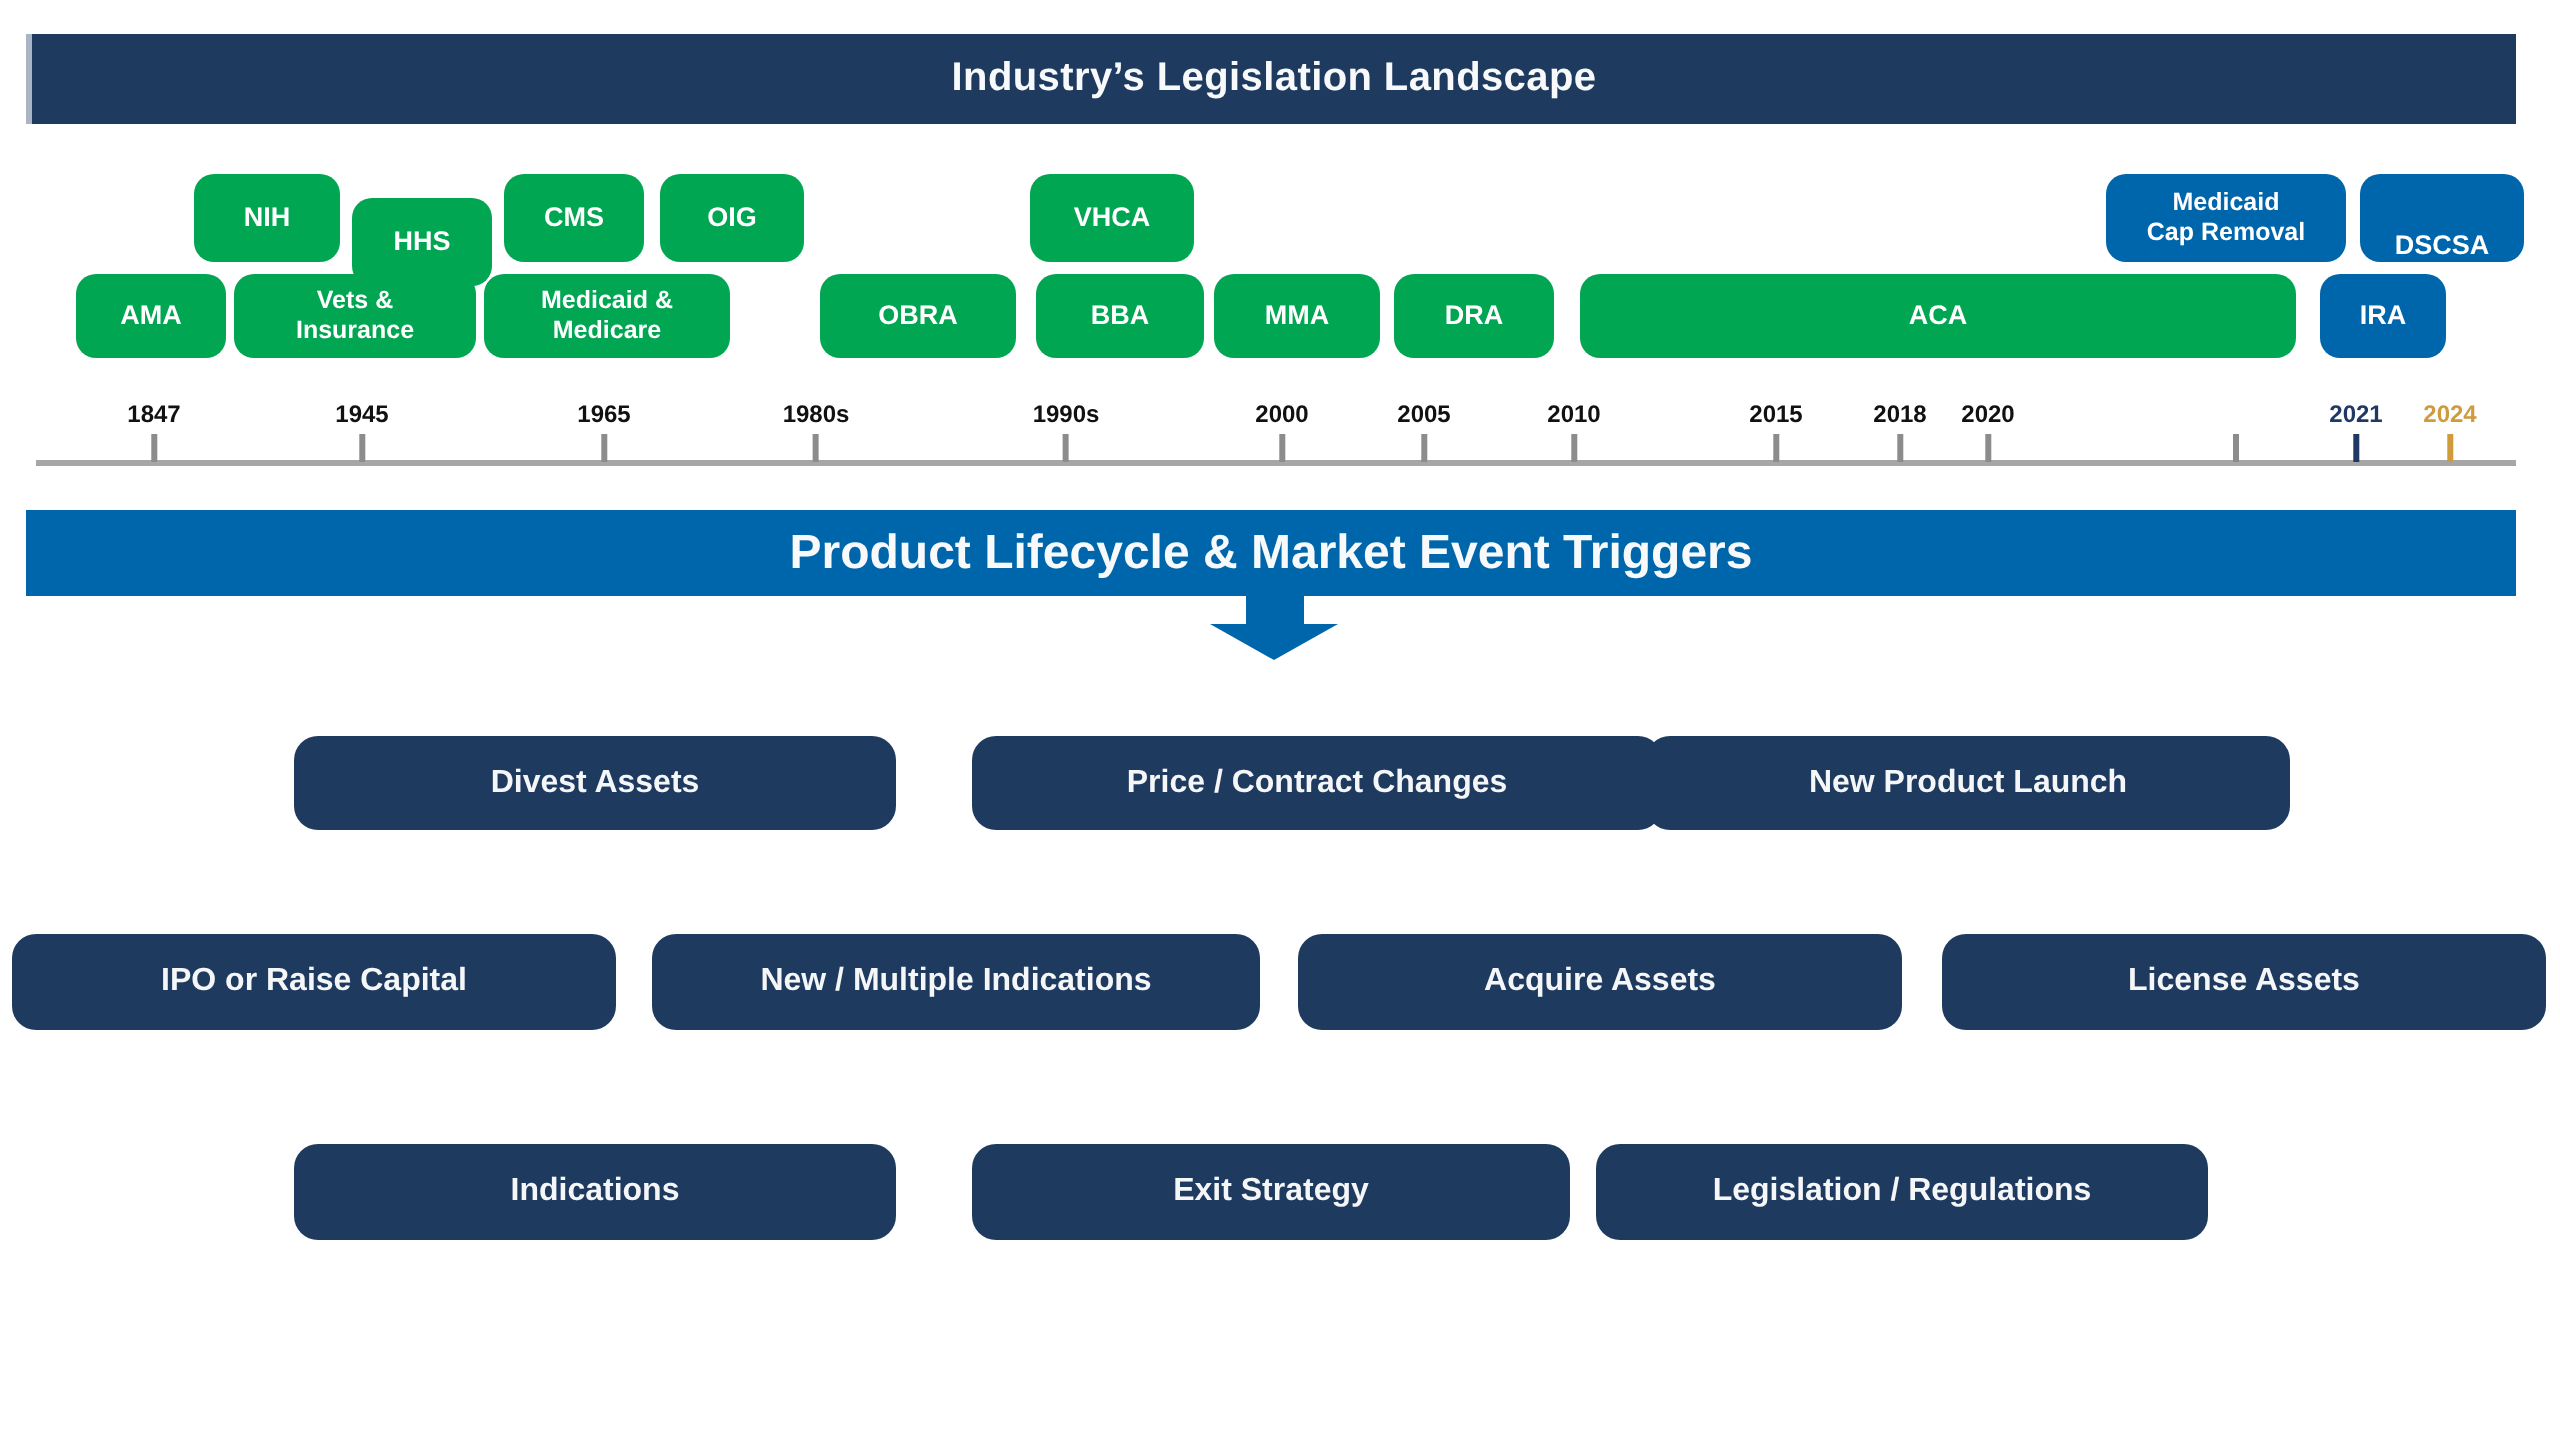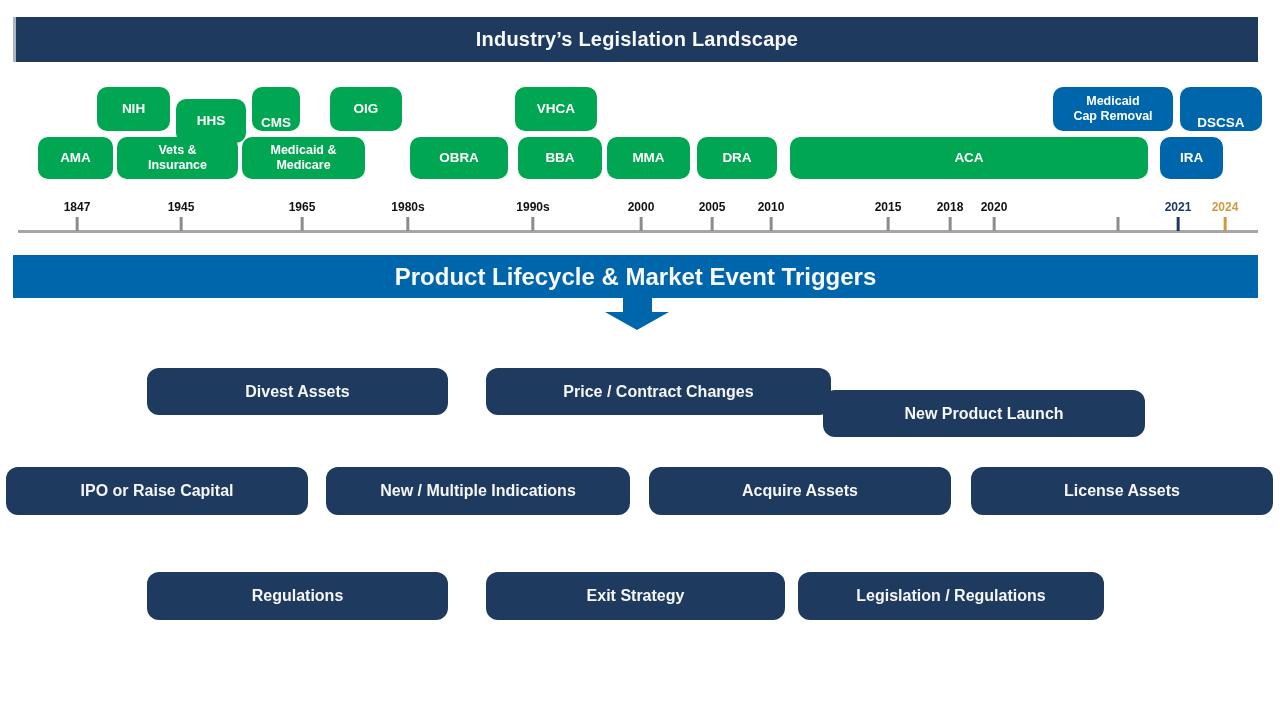--- a/index.html
+++ b/index.html
@@ -57,21 +57,21 @@
   <div class="titlebar">
     <span>Industry’s Legislation Landscape</span>
   </div>
 
   <div class="box" style="left:97px;top:87px;width:73px;">
       <span>NIH</span>
     </div>
   <div class="box" style="left:176px;top:99px;width:70px;">
       <span>HHS</span>
     </div>
-  <div class="box" style="left:252px;top:87px;width:48px;align-items:flex-end;">
+  <div class="box" style="left:252px;top:87px;width:70px;">
       <span>CMS</span>
     </div>
   <div class="box" style="left:330px;top:87px;width:72px;">
       <span>OIG</span>
     </div>
   <div class="box" style="left:515px;top:87px;width:82px;">
       <span>VHCA</span>
     </div>
   <div class="box blue small" style="left:1053px;top:87px;width:120px;">
       <span>Medicaid
@@ -133,21 +133,21 @@
       <span class="tick-mark"></span>
     </div>
   <div class="tick" style="left:641px;">
       <span class="tick-label">2000</span>
       <span class="tick-mark"></span>
     </div>
   <div class="tick" style="left:712px;">
       <span class="tick-label">2005</span>
       <span class="tick-mark"></span>
     </div>
-  <div class="tick" style="left:771px;">
+  <div class="tick" style="left:787px;">
       <span class="tick-label">2010</span>
       <span class="tick-mark"></span>
     </div>
   <div class="tick" style="left:888px;">
       <span class="tick-label">2015</span>
       <span class="tick-mark"></span>
     </div>
   <div class="tick" style="left:950px;">
       <span class="tick-label">2018</span>
       <span class="tick-mark"></span>
@@ -174,39 +174,39 @@
   </div>
   <div class="arrow-stem"></div>
   <div class="arrow-head"></div>
 
   <div class="navy-btn" style="left:147px;top:368px;width:301px;">
       <span>Divest Assets</span>
     </div>
   <div class="navy-btn" style="left:486px;top:368px;width:345px;">
       <span>Price / Contract Changes</span>
     </div>
-  <div class="navy-btn" style="left:823px;top:368px;width:322px;margin-top:22px;">
+  <div class="navy-btn" style="left:823px;top:368px;width:322px;">
       <span>New Product Launch</span>
     </div>
 
   <div class="navy-btn" style="left:6px;top:467px;width:302px;height:48px;">
       <span>IPO or Raise Capital</span>
     </div>
   <div class="navy-btn" style="left:326px;top:467px;width:304px;height:48px;">
       <span>New / Multiple Indications</span>
     </div>
   <div class="navy-btn" style="left:649px;top:467px;width:302px;height:48px;">
       <span>Acquire Assets</span>
     </div>
   <div class="navy-btn" style="left:971px;top:467px;width:302px;height:48px;">
       <span>License Assets</span>
     </div>
 
   <div class="navy-btn" style="left:147px;top:572px;width:301px;height:48px;">
-      <span>Regulations</span>
+      <span>Indications</span>
     </div>
   <div class="navy-btn" style="left:486px;top:572px;width:299px;height:48px;">
       <span>Exit Strategy</span>
     </div>
   <div class="navy-btn" style="left:798px;top:572px;width:306px;height:48px;">
       <span>Legislation / Regulations</span>
     </div>
 
 </div>
 

